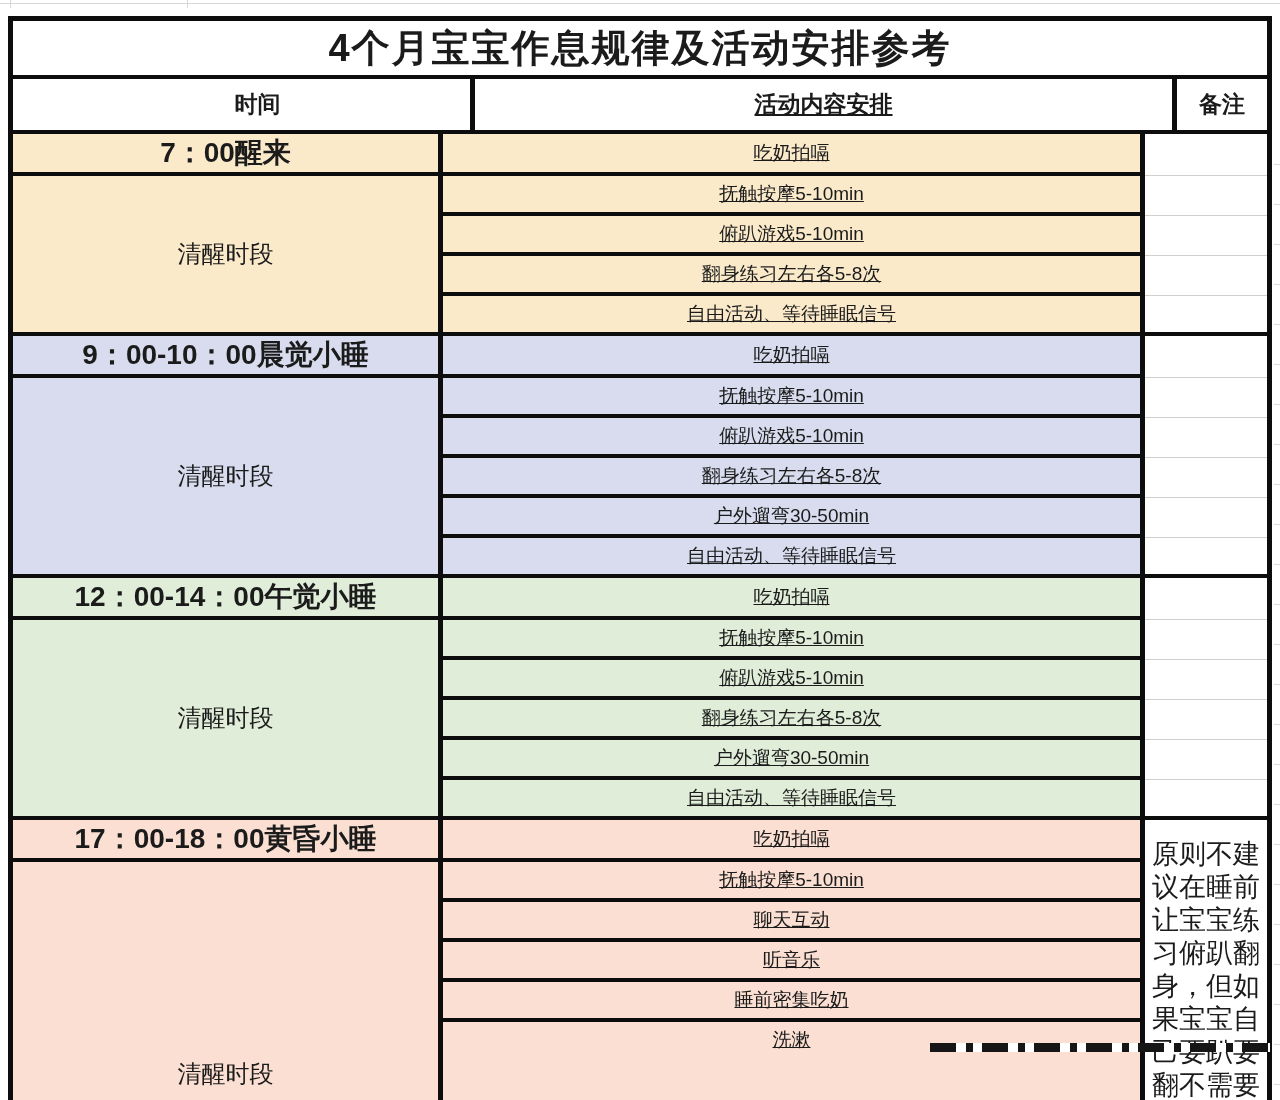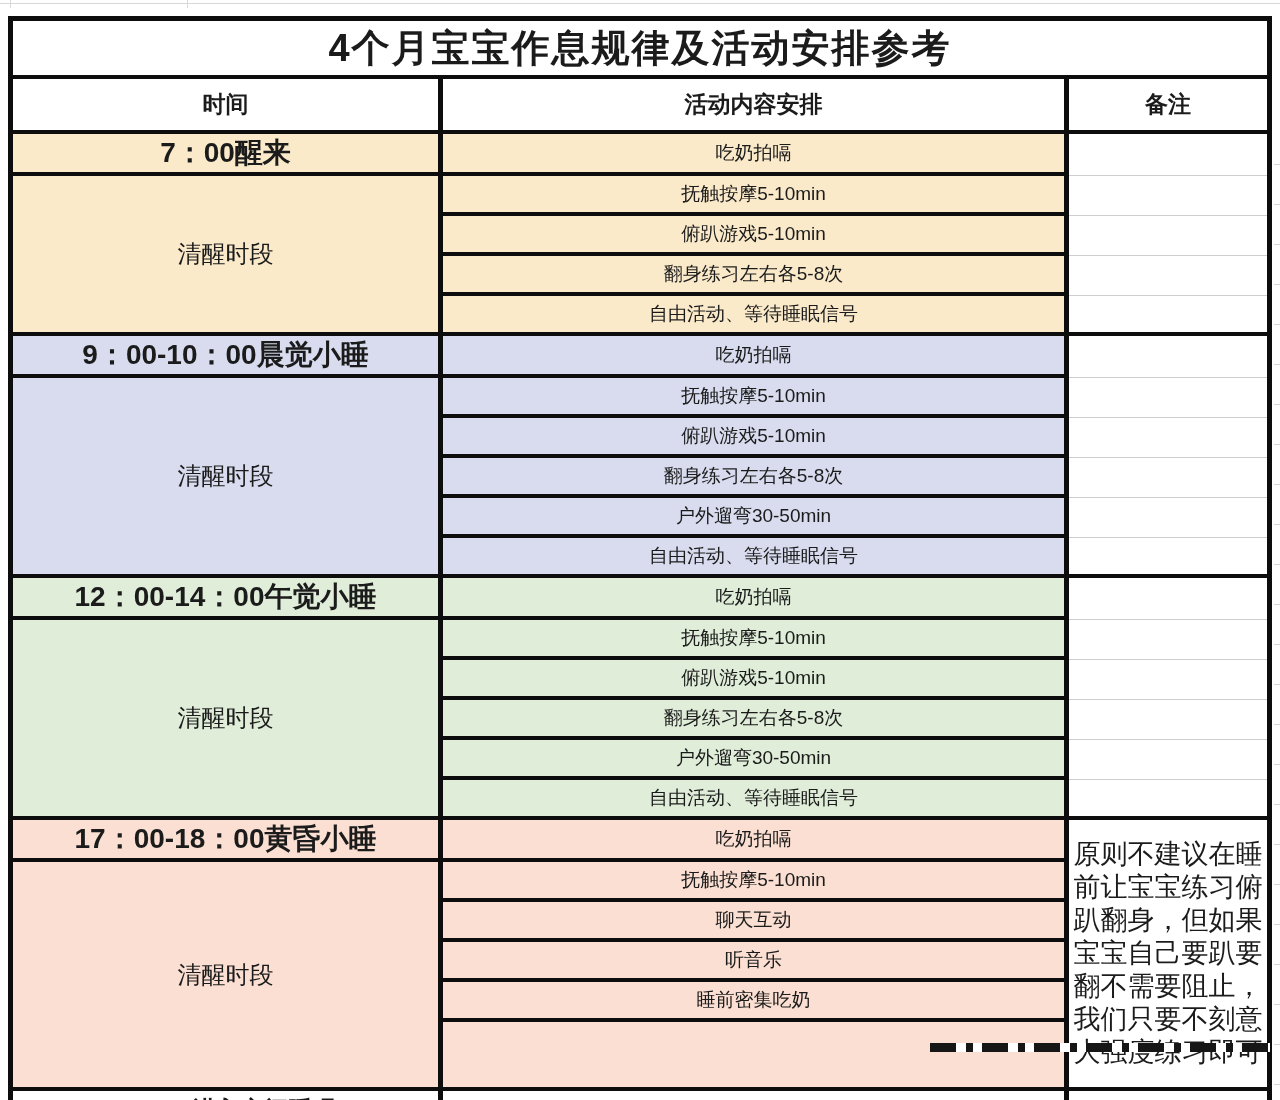--- a/index.html
+++ b/index.html
@@ -28,25 +28,25 @@
     position: absolute; left: 8px; top: 16px; width: 1264px;
     border: 5px solid var(--c-border);
     background: #ffffff;
     display: flex; flex-direction: column;
   }
   .title-row {
     height: 58px; border-bottom: 4px solid var(--c-border);
     display: flex; align-items: center; justify-content: center;
     font-size: 38px; font-weight: bold; letter-spacing: 2px;
   }
-  .hdr-row { height: 55px; border-bottom: 4px solid var(--c-border); display: flex; }
+  .hdr-row { height: 55px; border-bottom: 4px solid var(--c-border); display: flex; padding-left: 32px; }
   .hdr-row .hc { display: flex; align-items: center; justify-content: center; font-size: 23px; font-weight: bold; }
 
   .c1 { width: 425px; }
-  .c2 { width: 631px; border-left: 5px solid var(--c-border); border-right: 5px solid var(--c-border); }
+  .c2 { width: 707px; border-left: 5px solid var(--c-border); border-right: 5px solid var(--c-border); text-decoration: underline; }
   .c3 { flex: 1; }
 
   .section { display: flex; border-bottom: 4px solid var(--c-border); }
   .section .c1, .section .c2 { display: flex; flex-direction: column; background: var(--bg); }
   .section .c3 { display: flex; flex-direction: column; background: #ffffff; }
 
   .sec-yellow { --bg: var(--c-yellow); }
   .sec-blue   { --bg: var(--c-blue); }
   .sec-green  { --bg: var(--c-green); }
   .sec-pink   { --bg: var(--c-pink); }
@@ -170,20 +170,21 @@
     <div class="c1">
       <div class="cell time-head">17：00-18：00黄昏小睡</div>
       <div class="cell awake">清醒时段</div>
     </div>
     <div class="c2">
       <div class="cell act first">吃奶拍嗝</div>
       <div class="cell act">抚触按摩5-10min</div>
       <div class="cell act">聊天互动</div>
       <div class="cell act">听音乐</div>
       <div class="cell act">睡前密集吃奶</div>
+      <div class="cell act last">洗漱</div>
     </div>
     <div class="c3">
       <div class="notes-text">原则不建议在睡前让宝宝练习俯趴翻身，但如果宝宝自己要趴要翻不需要阻止，我们只要不刻意大强度练习即可</div>
     </div>
   </div>
 
   <div class="footer-row">
     <div class="cell c1">20：00进入夜间睡眠</div>
     <div class="cell c2"></div>
     <div class="cell c3"></div>

